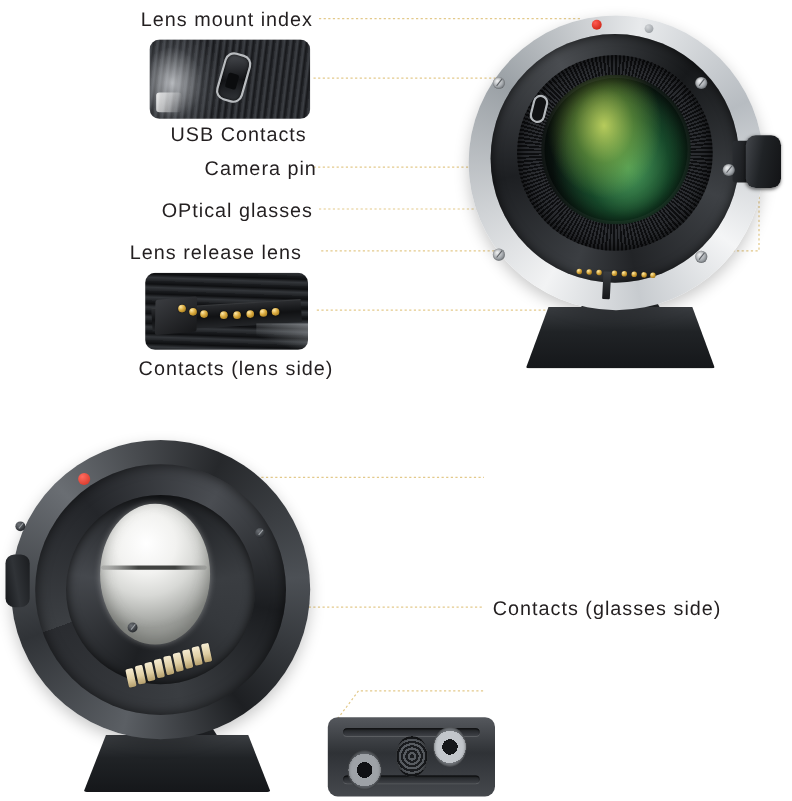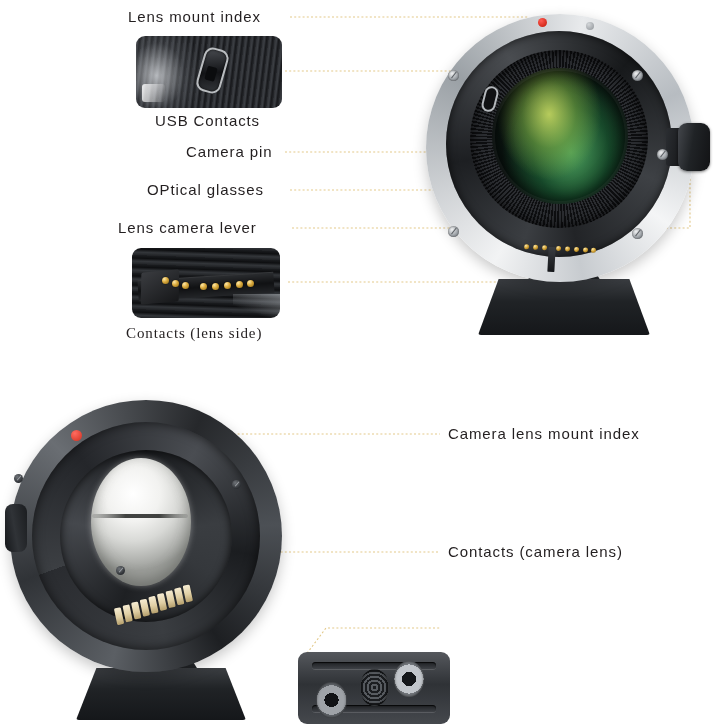--- a/index.html
+++ b/index.html
@@ -11,21 +11,21 @@
   }
   #root {
     position: relative;
     width: 720px; height: 728px;
     background: #ffffff;
   }
 
   
   .label {
     position: absolute;
-    font-size: 15px;
+    font-size: 18px;
     letter-spacing: 0.9px;
     color: #231f20;
     white-space: nowrap;
     line-height: 1;
   }
 
   
   #leaders {
     position: absolute; left: 0; top: 0;
     width: 720px; height: 728px;
@@ -358,27 +358,26 @@
   </svg>
 
   <div class="label" style="left:128px; top:9px;">Lens mount index</div>
 
   <div class="label" style="left:155px; top:113px;">USB Contacts</div>
 
   <div class="label" style="left:186px; top:144px;">Camera pin</div>
 
   <div class="label" style="left:147px; top:182px;text-align:center;">OPtical glasses</div>
 
-  <div class="label" style="left:118px; top:220px;">Lens camera lever</div>
-
-  <div class="label" style="left:126px; top:326px;font-family:Liberation Serif, serif;">Contacts (lens side)</div>
-
-  <div class="label" style="left:448px; top:426px;">Camera lens mount index</div>
-
-  <div class="label" style="left:448px; top:544px;">Contacts (camera lens)</div>
+  <div class="label" style="left:118px; top:220px;">Lens release lens</div>
+
+  <div class="label" style="left:126px; top:326px;">Contacts (lens side)</div>
+
+
+  <div class="label" style="left:448px; top:544px;">Contacts (glasses side)</div>
 
 
   <div class="inset" id="inset-usb" style="left:136px; top:36px; width:146px; height:72px;">
     <div id="usb-port"></div>
     <div id="usb-glint"></div>
   </div>
 
   <div class="inset" id="inset-contacts-lens" style="left:132px; top:248px; width:148px; height:70px;">
     <div id="clens-band"></div>
     <div id="clens-block"></div>

